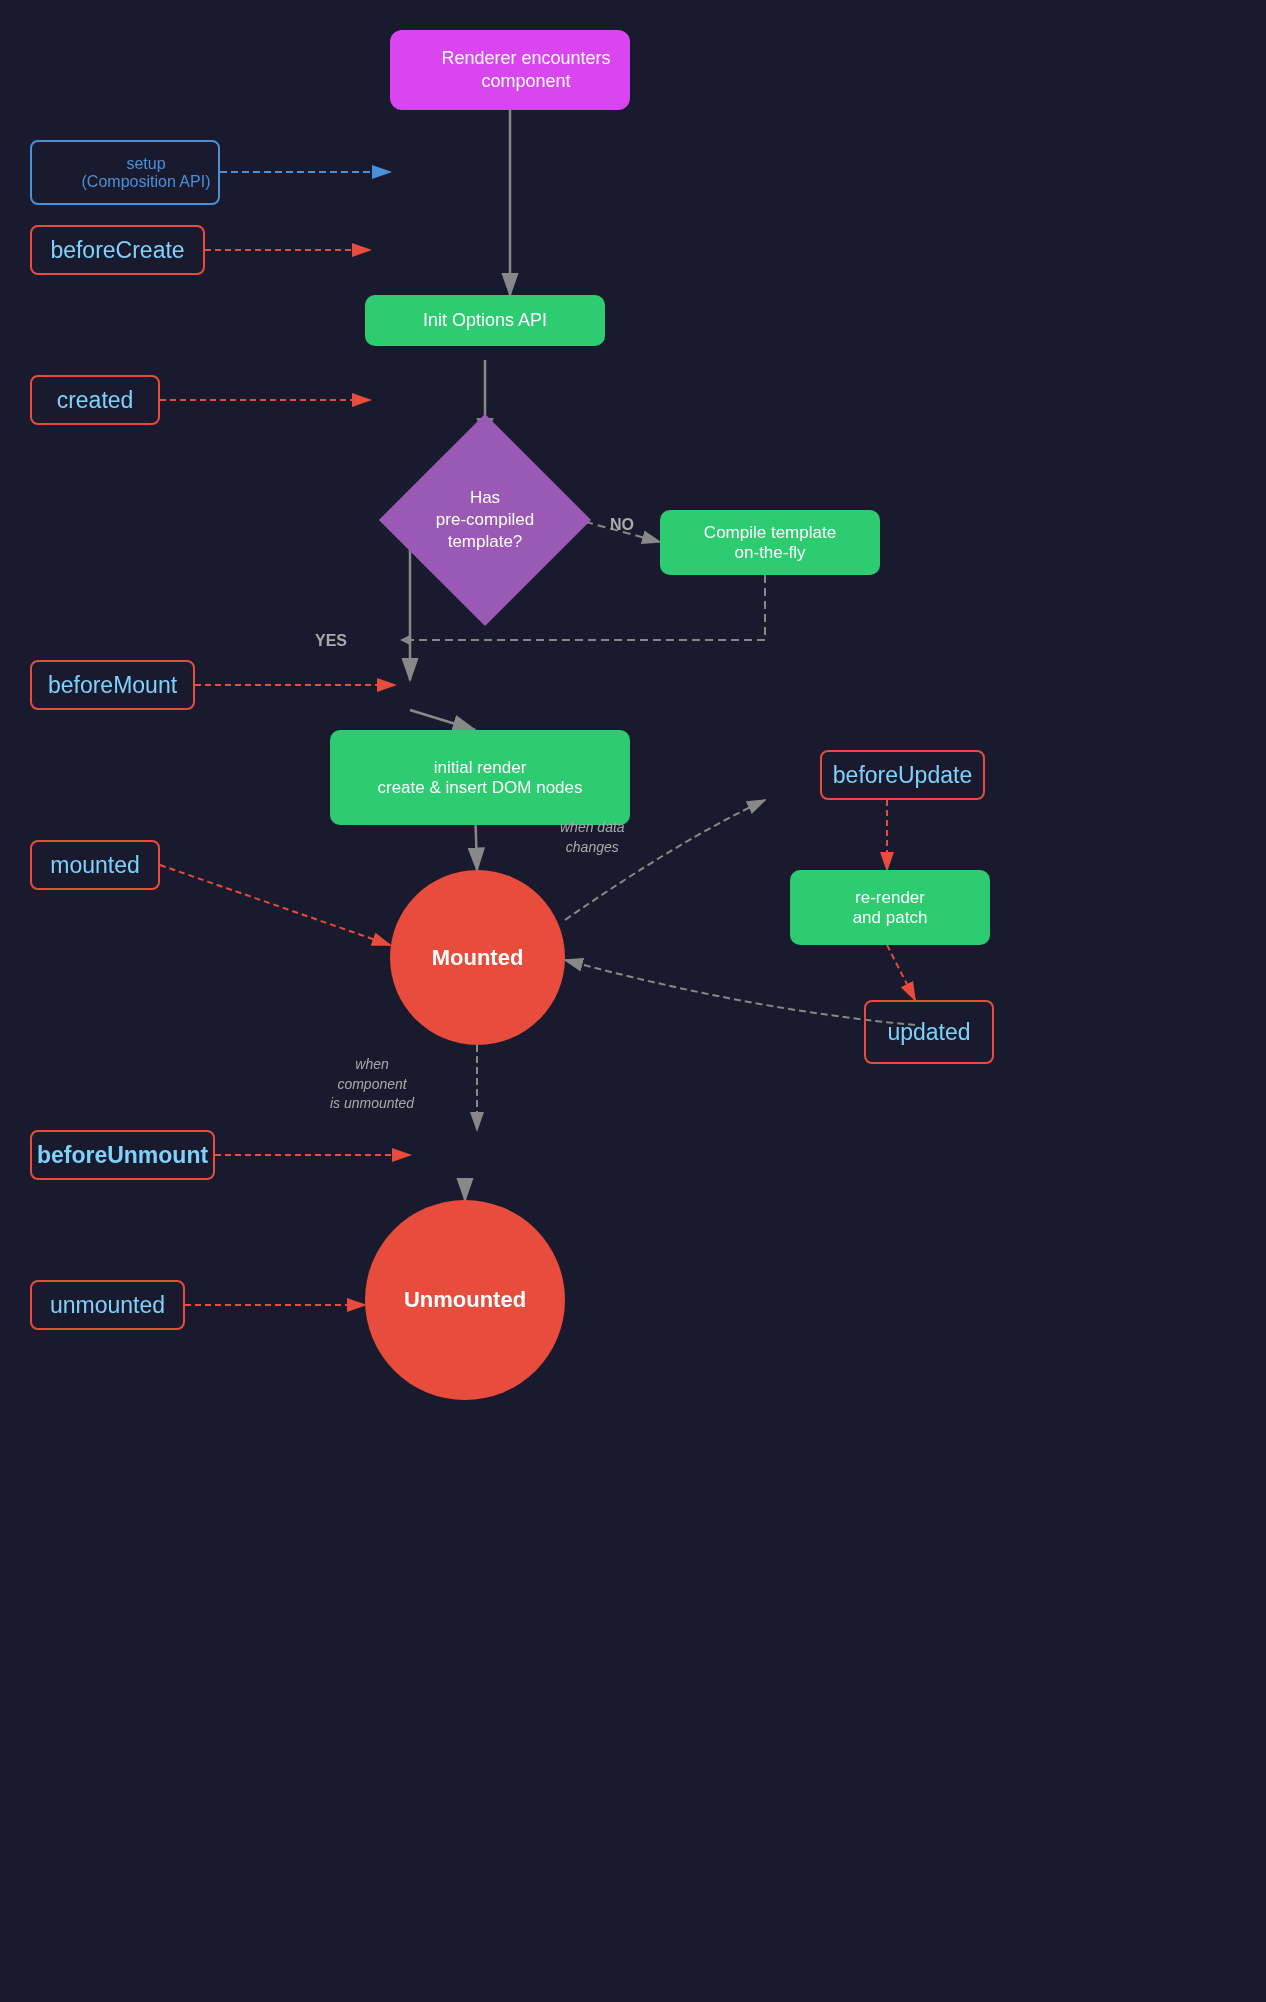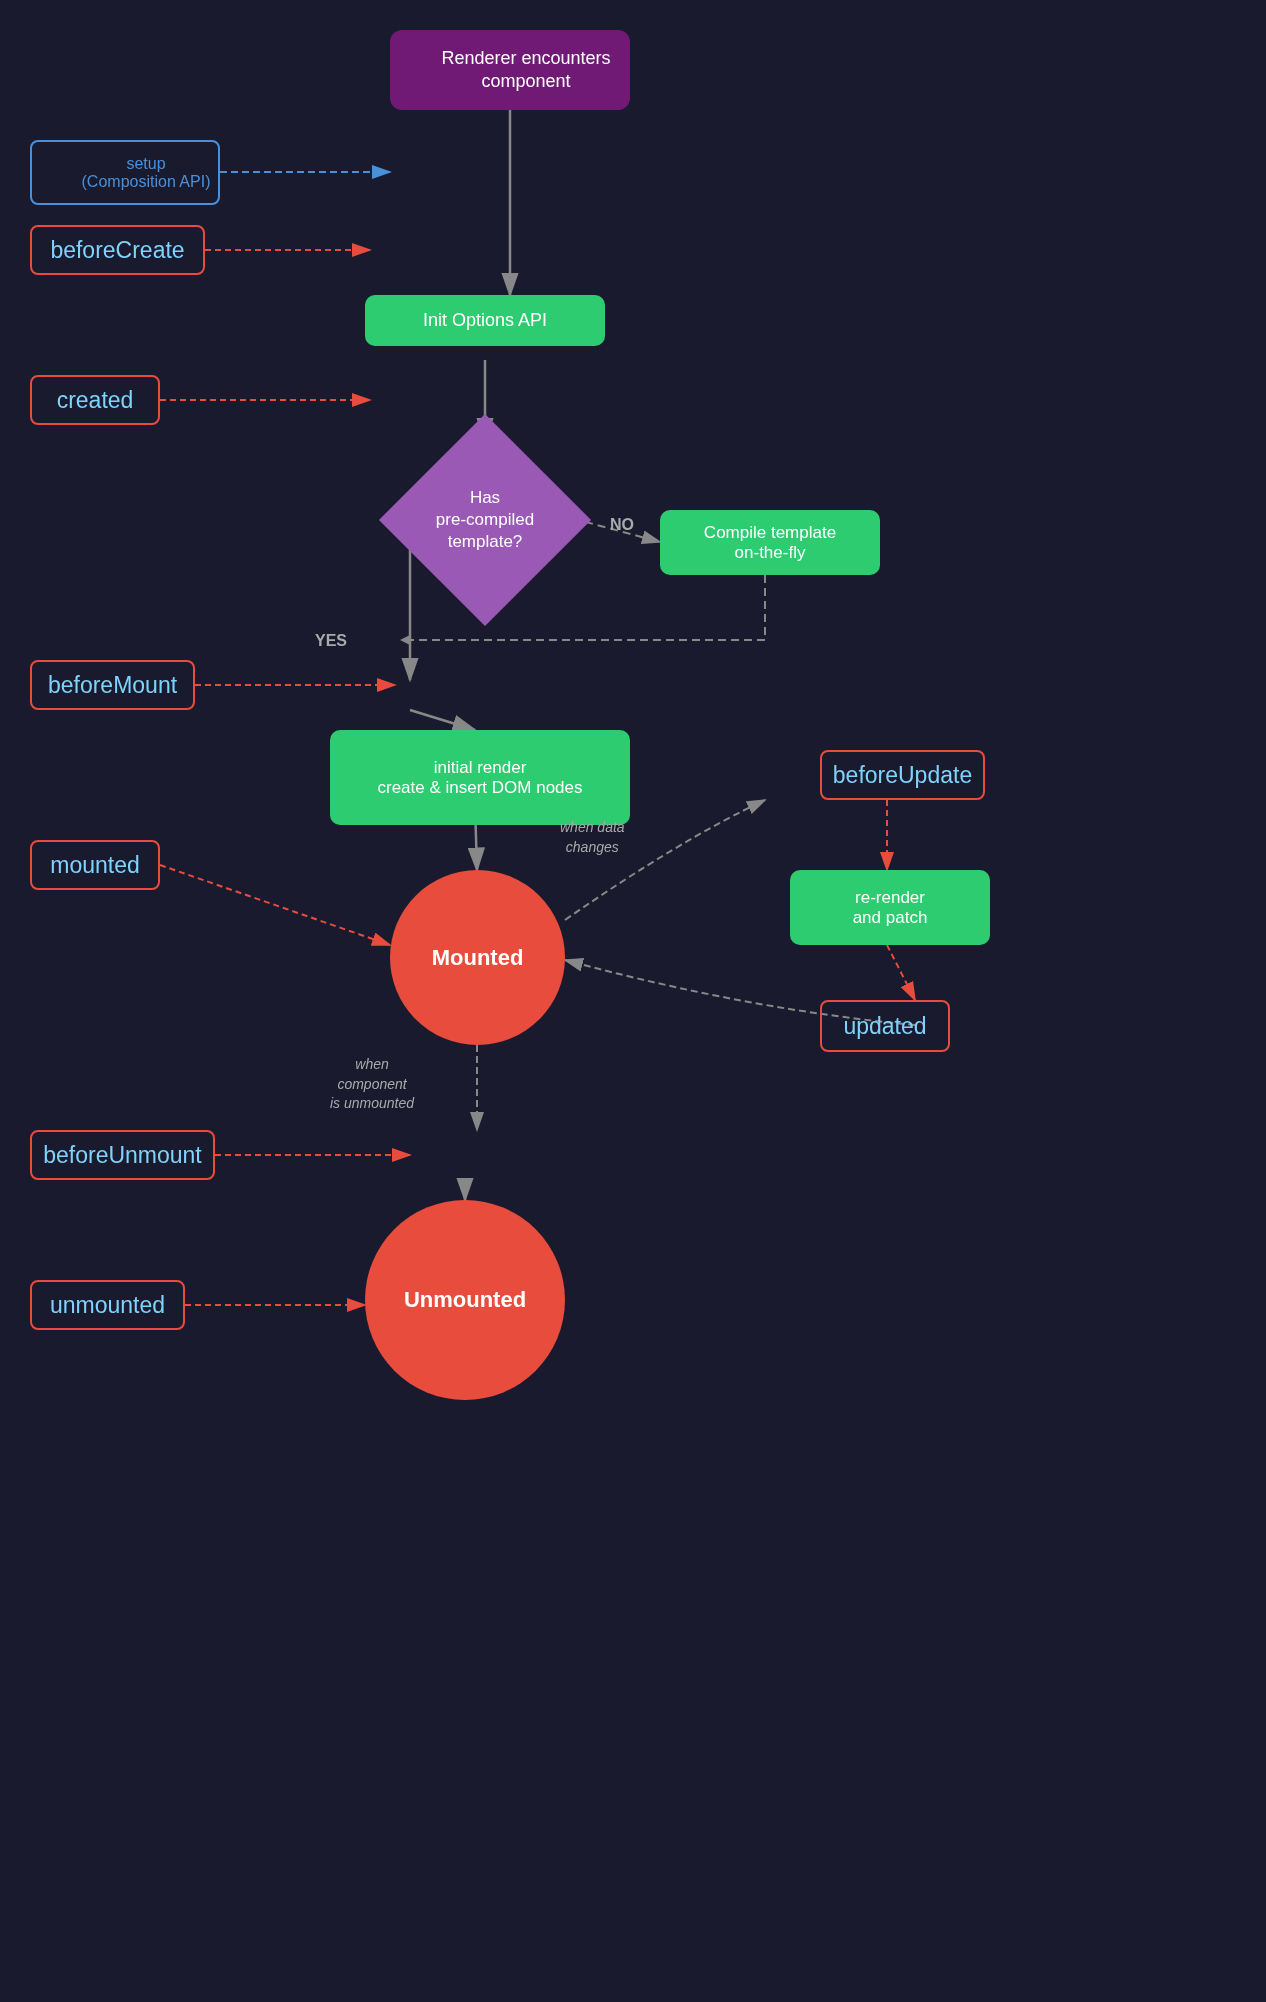--- a/index.html
+++ b/index.html
@@ -20,21 +20,21 @@
     .node {
       position: absolute;
       display: flex;
       align-items: center;
       justify-content: center;
       text-align: center;
       font-size: 18px;
       font-weight: 500;
     }
     .node-blue {
-      background: #701a75;
+      background: #d946ef;
       color: white;
       border-radius: 12px;
       padding-left: 32px;
     }
     .node-green {
       background: #2ecc71;
       color: white;
       border-radius: 10px;
     }
     .node-purple-diamond {
@@ -205,27 +205,27 @@
   <div class="label-text" style="left:560px; top:818px; color:#aaa; font-size:14px; text-align:center; line-height:1.4;">when data<br>changes</div>
 
   <div class="node node-circle" style="left:390px; top:870px; width:175px; height:175px; font-size:22px;">
     <span>Mounted</span>
   </div>
 
   <div class="node node-green" style="left:790px; top:870px; width:200px; height:75px; font-size:17px;">
     <span>re-render<br>and patch</span>
   </div>
 
-  <div class="node node-red-border" style="left:820px; top:1000px; width:130px; height:52px;">
+  <div class="node node-red-border" style="left:864px; top:1000px; width:130px; height:64px;">
     <span>updated</span>
   </div>
 
   <div class="label-text" style="left:330px; top:1055px; color:#aaa; font-size:14px; text-align:center; line-height:1.4;">when<br>component<br>is unmounted</div>
 
-  <div class="node node-red-border" style="left:30px; top:1130px; width:185px; height:50px;">
+  <div class="node node-red-border" style="left:30px; top:1130px; width:185px; height:50px;font-weight:bold;">
     <span>beforeUnmount</span>
   </div>
 
   <div class="node node-circle" style="left:365px; top:1200px; width:200px; height:200px; font-size:22px;">
     <span>Unmounted</span>
   </div>
 
   <div class="node node-red-border" style="left:30px; top:1280px; width:155px; height:50px;">
     <span>unmounted</span>
   </div>

